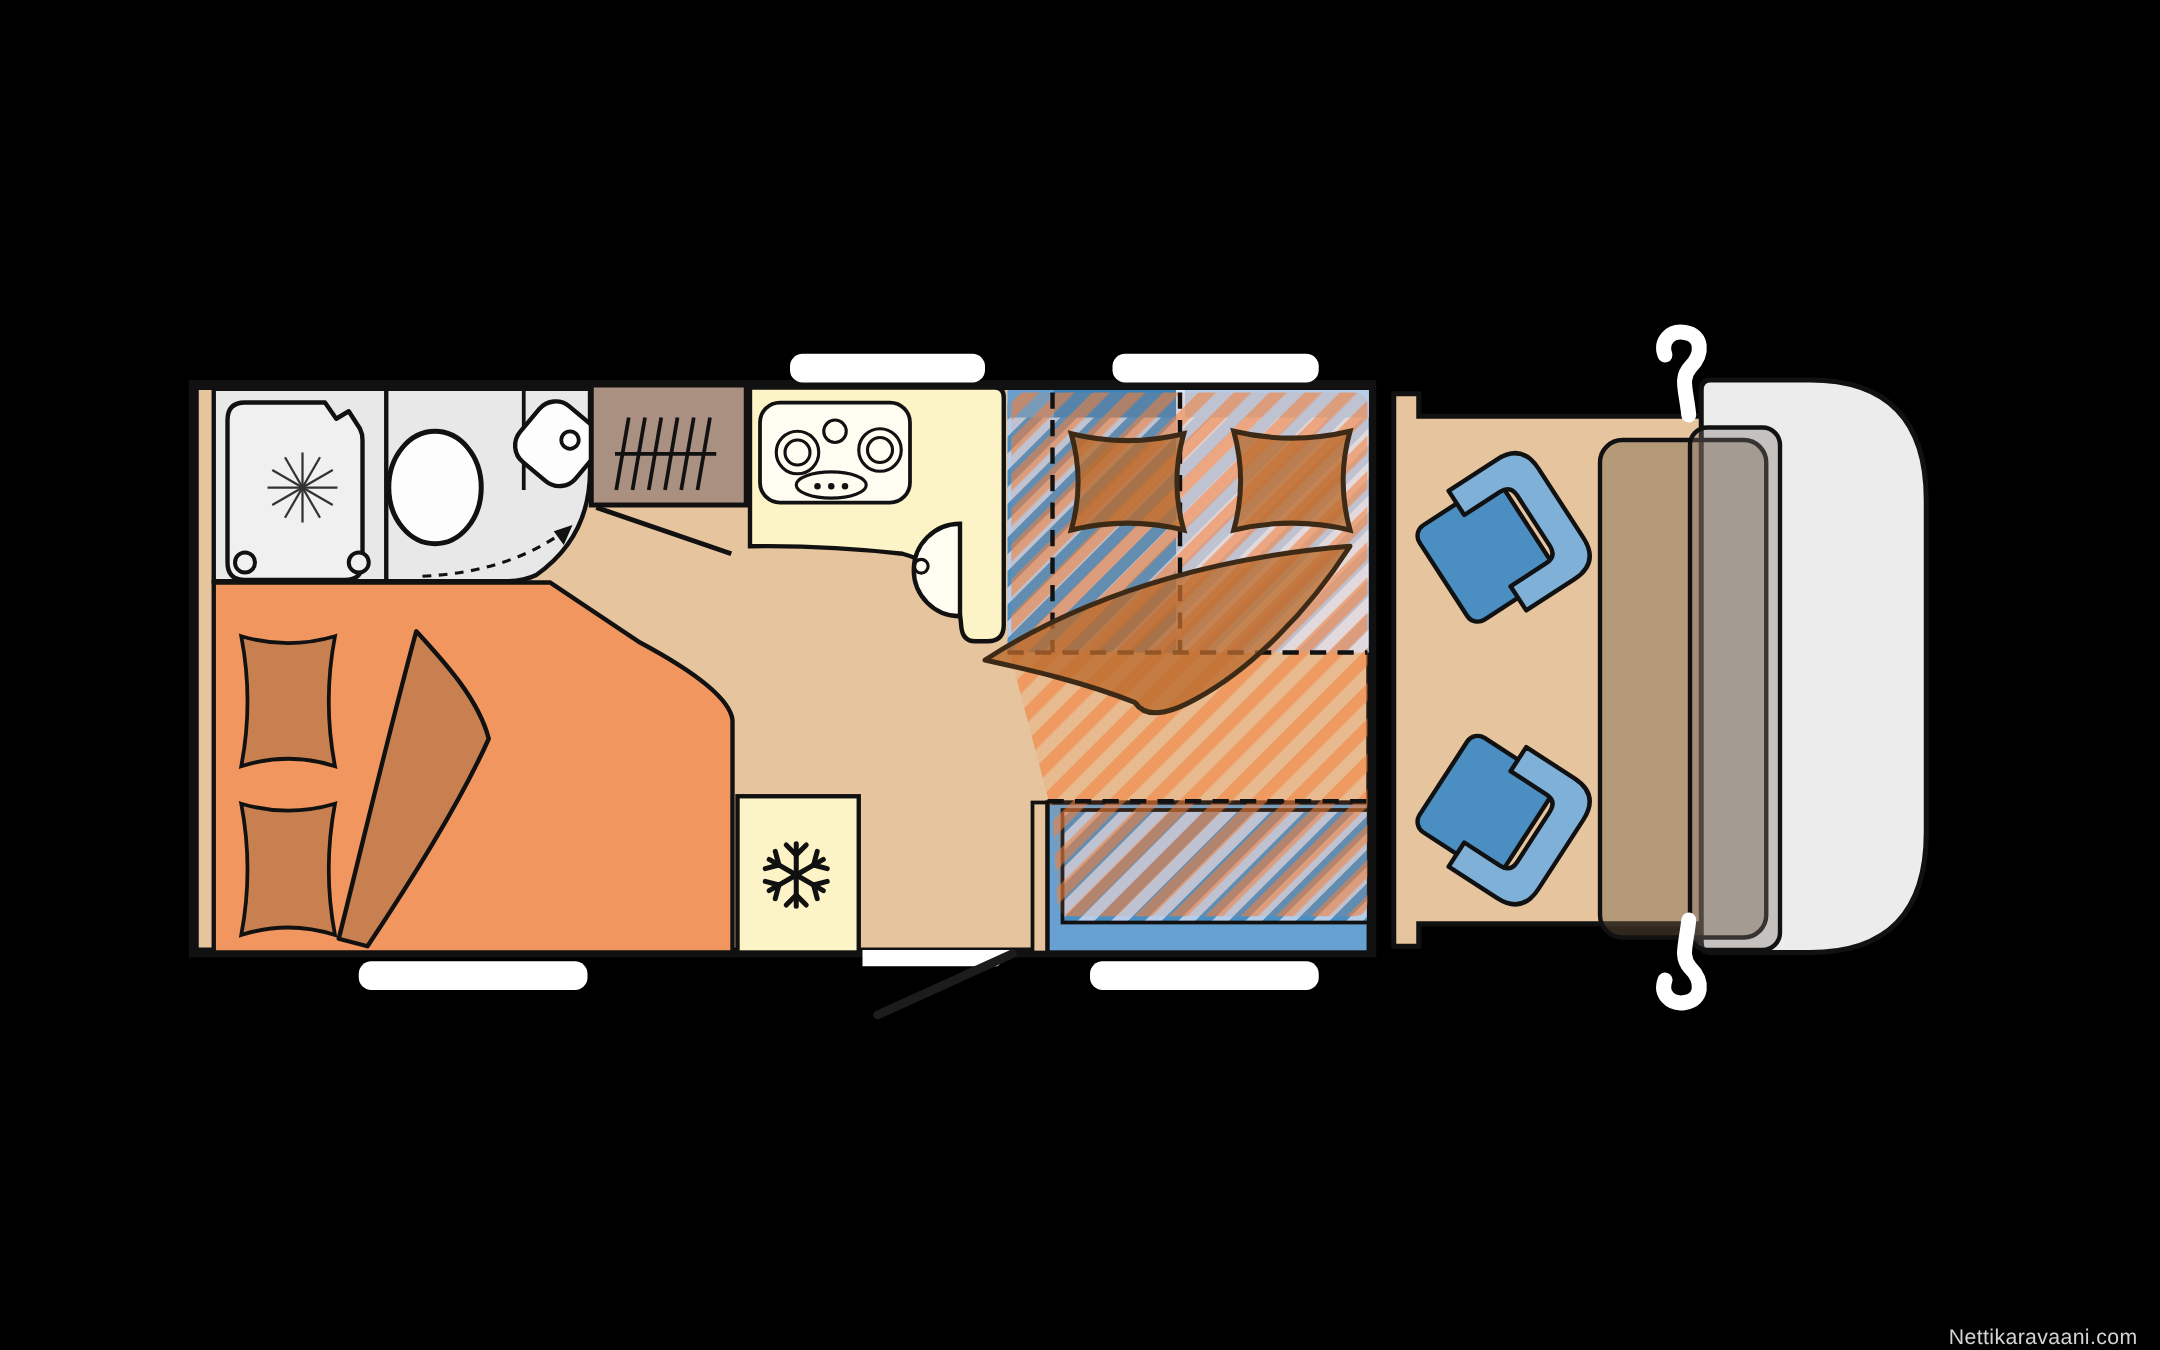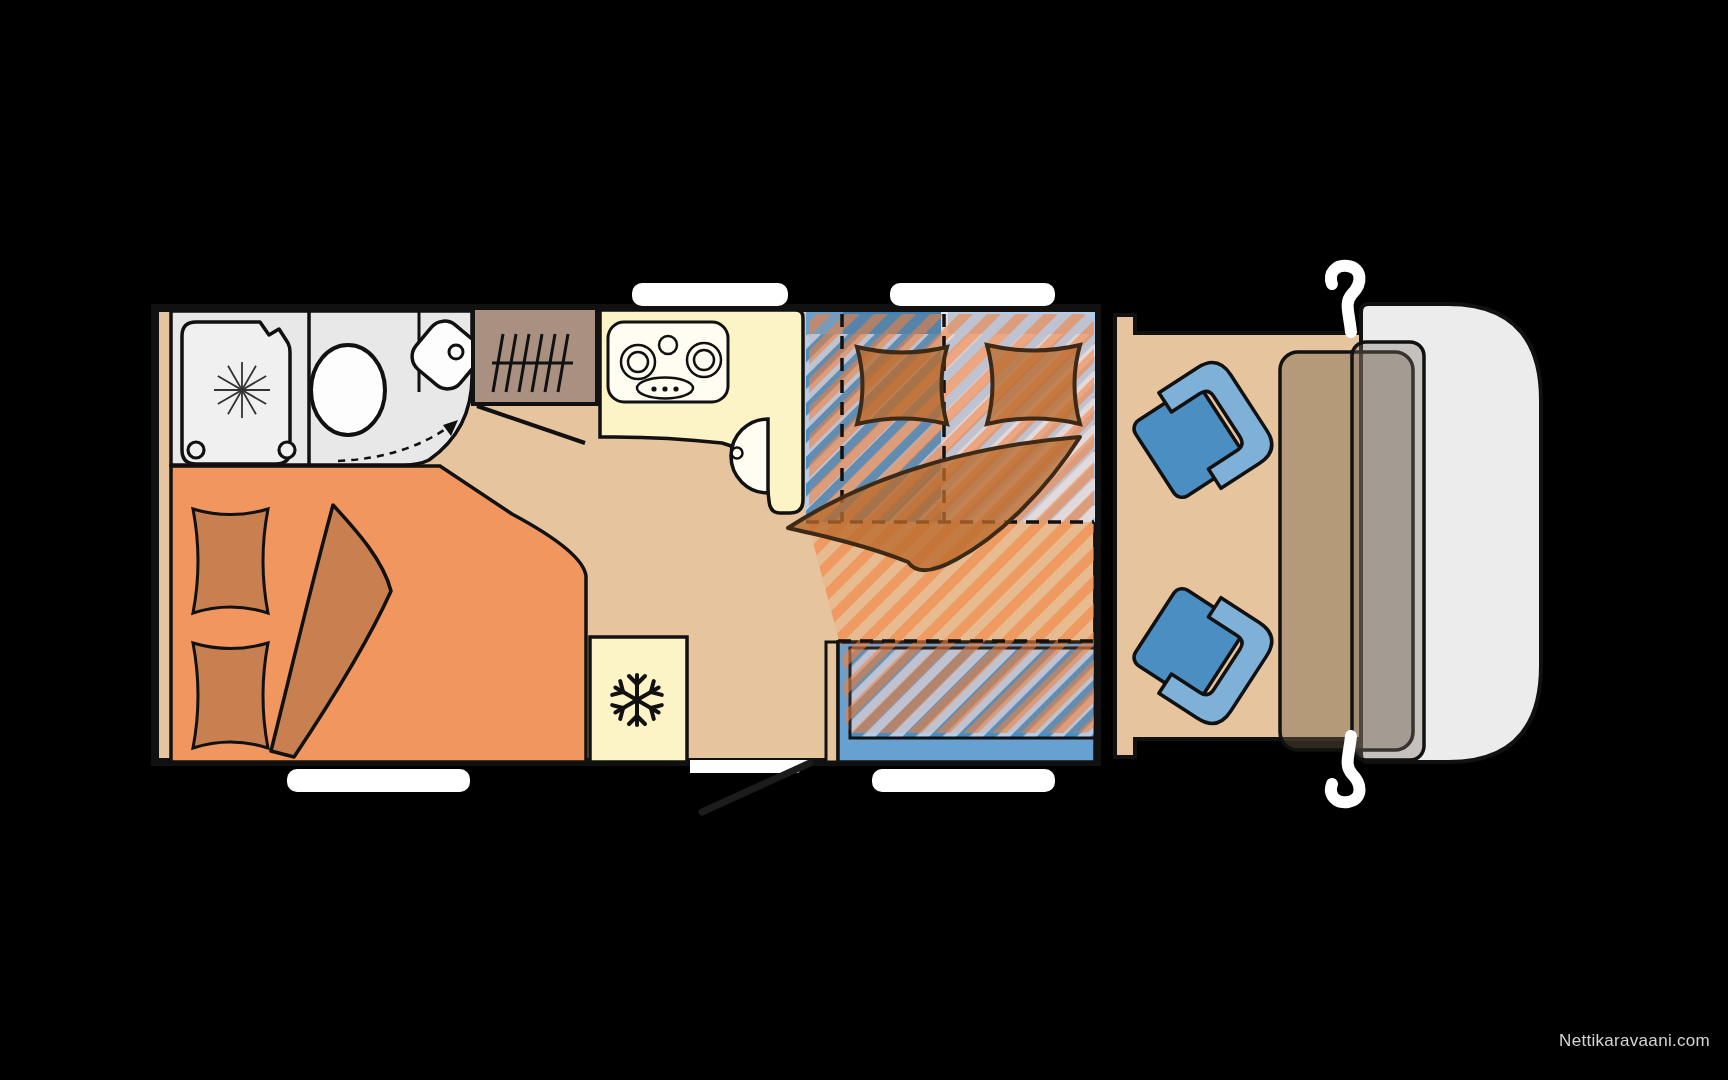--- a/index.html
+++ b/index.html
@@ -1,19 +1,19 @@
 <!DOCTYPE html>
 <html style="--floor: #e5c49e; --bathroom: #e8e8e8; --shower-tray: #f0f0f0; --fixture-white: #fdfdfd; --wardrobe: #aa9080; --kitchen: #fcf3c6; --worktop-white: #fffdf2; --bed-orange: #f0965e; --bedding-orange: #c98051; --bedding-outline: #3d2a16; --uph-blue: #4a8fc4; --uph-light: #b6cdea; --uph-pale: #dfe8f7; --headrest-medium: #669fcd; --headrest-dark: #3c83bb; --bench-blue: #66a1d1; --overlay-strong: rgba(243,128,58,0.62); --overlay-weak: rgba(243,128,58,0.14); --overlay-bedding: rgba(186,106,45,0.78); --seat-base: #4a8ec2; --seat-back: #7fb0d8; --cab-body: #ececec; --dashboard: rgba(115,95,75,0.42); --windshield: rgba(125,115,105,0.35); --window-white: #ffffff; --watermark: #d4d4d4;"><head>
 <meta charset="utf-8">
 <style>
   html,body{margin:0;padding:0;background:#000;}
   body{width:1728px;height:1080px;position:relative;overflow:hidden;
        font-family:"Liberation Sans",sans-serif;}
   svg{position:absolute;left:0;top:0;}
-  .watermark{position:absolute;right:18px;bottom:29px;font-size:17px;
+  .watermark{position:absolute;right:18px;bottom:0;font-size:17px;
              letter-spacing:.3px;color:var(--watermark,#d4d4d4);}
   .ink{stroke:#111;fill:none;}
 </style>
 </head>
 <body>
 
 <svg width="1728" height="1080" viewBox="0 0 1728 1080">
   <defs>
     <pattern id="stripesBlue" width="19" height="19" patternUnits="userSpaceOnUse" patternTransform="rotate(-45)">
       <rect x="0" y="0" width="19" height="9.5" style="fill:var(--uph-blue)"></rect>

